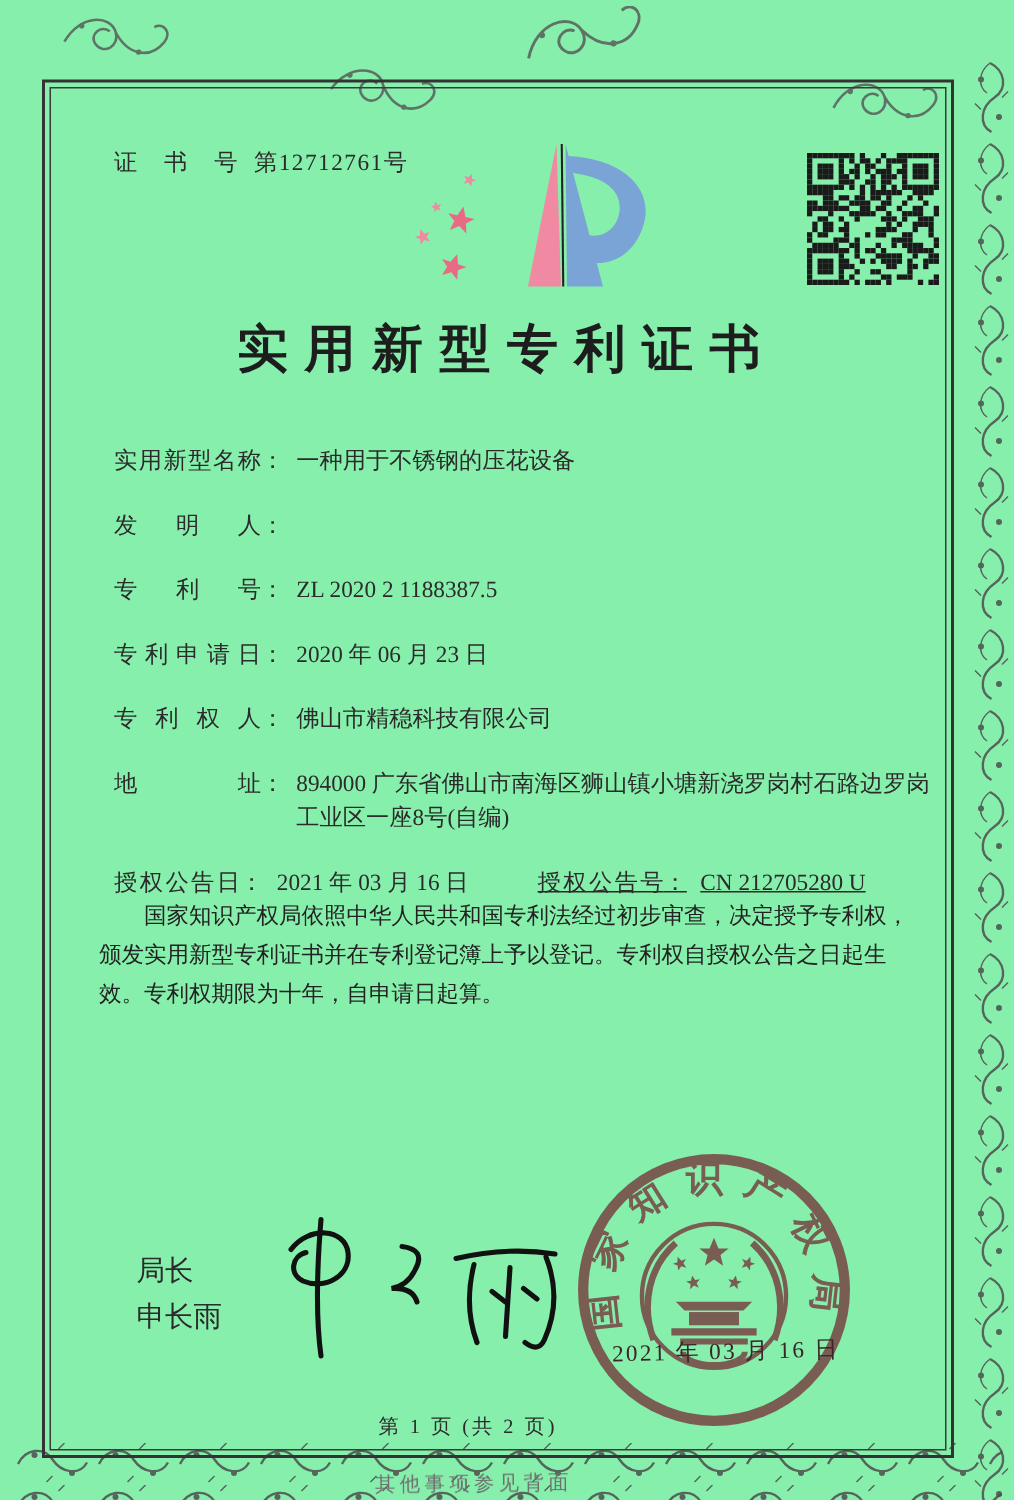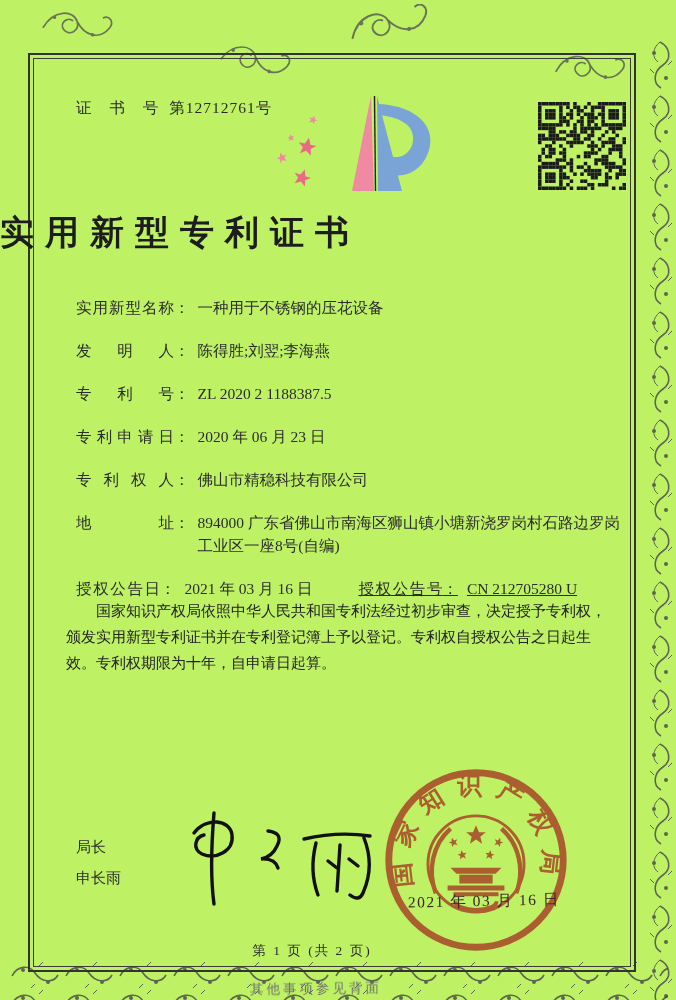--- a/index.html
+++ b/index.html
@@ -4,57 +4,57 @@
 <style>
   :root{
     --seal-red:#e4556e;
     --logo-blue:#7ba4d6;
     --logo-pink:#ef8aa2;
     --ink:#2b2b2b;
   }
   html,body{margin:0;padding:0;background:#888;}
   .sheet{
     position:relative;width:676px;height:1000px;margin:0 auto;
-    background:#bef264;overflow:hidden;
+    background:#86efac;overflow:hidden;
     font-family:"Liberation Serif","DejaVu Serif",serif;color:var(--ink);
   }
   
   .frame{position:absolute;left:28px;top:53px;width:604px;height:915px;border:2.5px solid #333;}
   .frame .inner{position:absolute;inset:3px;border:1px solid #3a3a3a;}
   
   .band{position:absolute;opacity:.85;}
   .band-right{right:0;top:38px;width:30px;height:962px;}
   .band-bottom{left:8px;top:962px;width:660px;height:38px;}
   .flourish{position:absolute;opacity:.8;}
   
   .certline{position:absolute;left:76px;top:98px;font-size:15.5px;white-space:nowrap;}
   .certline .lab{letter-spacing:7px;}
   .certline .val{letter-spacing:1px;margin-left:4px;}
   
   .logo{position:absolute;left:258px;top:90px;width:180px;height:115px;}
   .qr{position:absolute;left:538px;top:102px;width:88px;height:88px;}
   
-  .title{position:absolute;top:210px;left:0;width:100%;text-align:left;
+  .title{position:absolute;top:210px;left:0;width:100%;text-align:center;
     font-size:34px;font-weight:bold;letter-spacing:11px;color:#1d1d1d;}
   
   .fields{position:absolute;left:76px;top:296px;width:556px;font-size:15.5px;line-height:23px;}
   .frow{display:flex;margin-bottom:20px;}
   .flabel{display:inline-block;width:98px;text-align:justify;text-align-last:justify;flex:0 0 98px;}
   .fcolon{flex:0 0 auto;}
   .fvalue{flex:1 1 auto;margin-left:8px;}
   .grant{display:flex;margin-top:18px;}
   .grant .pair{display:flex;}
   .grant .pair+.pair{margin-left:46px;text-decoration:underline;}
   .glabel{display:inline-block;width:84px;flex:0 0 84px;text-align:justify;text-align-last:justify;}
   .gvalue{margin-left:9px;white-space:nowrap;}
   
   .paras{position:absolute;left:66px;top:598px;width:554px;font-size:15px;line-height:26px;color:#222;}
   .paras p{margin:0;text-indent:2em;}
   
-  .sig-block{position:absolute;left:76px;top:832px;font-size:15px;line-height:31px;}
+  .sig-block{position:absolute;left:91px;top:832px;font-size:19px;line-height:31px;}
   .sig-svg{position:absolute;left:158px;top:803px;width:215px;height:108px;}
   
   .seal{position:absolute;left:378px;top:762px;width:196px;height:196px;mix-blend-mode:multiply;opacity:.92;}
   .seal-stroke{stroke:var(--seal-red);fill:none;}
   .seal-fill{fill:var(--seal-red);}
   .seal-text{fill:var(--seal-red);font-family:"Liberation Serif","DejaVu Serif",serif;font-weight:bold;font-size:25px;letter-spacing:13px;}
   .seal-date{position:absolute;left:408px;top:891px;font-size:15.5px;letter-spacing:1.5px;color:#3c2328;white-space:nowrap;transform:rotate(-1.2deg);}
   
   .pageinfo{position:absolute;left:0;top:942px;width:100%;text-align:center;font-size:13.5px;letter-spacing:2px;transform:translateX(-26px);}
   .backnote{position:absolute;left:250px;top:980px;font-size:13.5px;letter-spacing:3px;color:#6e6e6e;filter:blur(0.4px);transform:rotate(-0.6deg);}
@@ -467,21 +467,20 @@
 
   <div class="fields">
     <div class="frow">
       <span class="flabel">实用新型名称</span>
         <span class="fcolon">：</span>
       <span class="fvalue">一种用于不锈钢的压花设备</span>
     </div>
     <div class="frow">
       <span class="flabel">发明人</span>
         <span class="fcolon">：</span>
-      <span class="fvalue">陈得胜;刘翌;李海燕</span>
     </div>
     <div class="frow">
       <span class="flabel">专利号</span>
         <span class="fcolon">：</span>
       <span class="fvalue">ZL 2020 2 1188387.5</span>
     </div>
     <div class="frow">
       <span class="flabel">专利申请日</span>
         <span class="fcolon">：</span>
       <span class="fvalue">2020 年 06 月 23 日</span>

